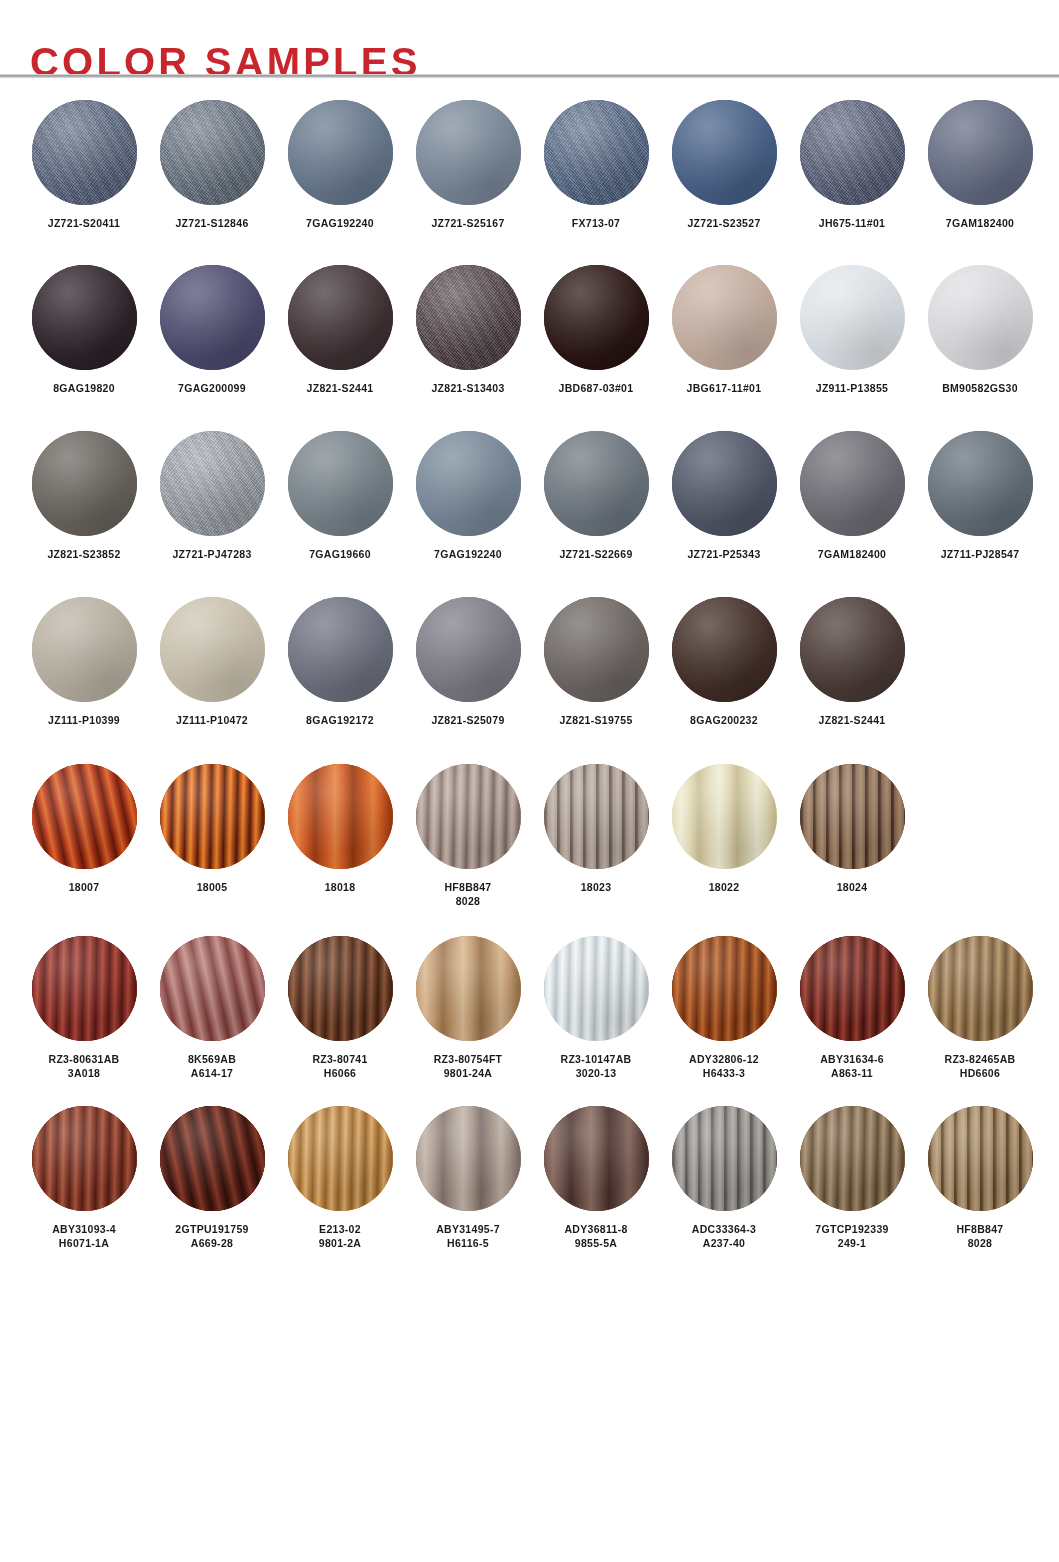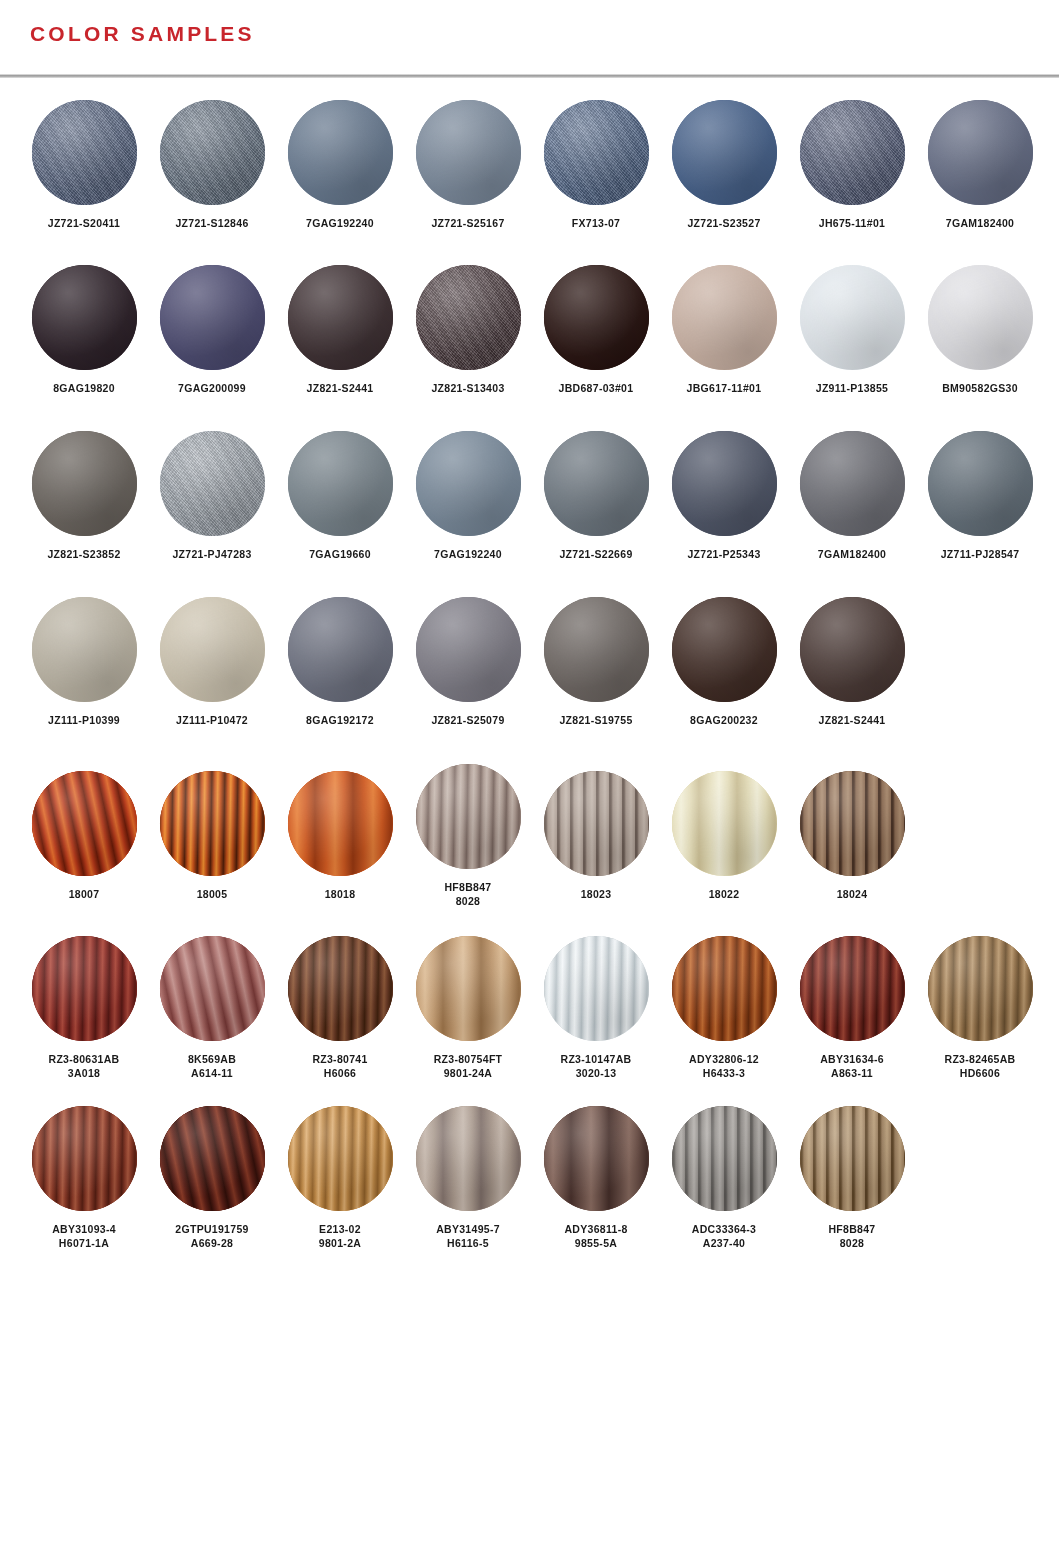--- a/index.html
+++ b/index.html
@@ -17,22 +17,22 @@
   }
 
   
   .header {
     height: 77px;
     position: relative;
   }
   .page-title {
     position: absolute;
     left: 30px;
-    top: 22px;
-    font-size: 21px;
+    top: 40px;
+    font-size: 40px;
     font-weight: bold;
     letter-spacing: 3.2px;
     color: #c8252c;
     font-family: "Liberation Sans", sans-serif;
     white-space: nowrap;
   }
   .header-rule {
     position: absolute;
     left: 0;
     top: 74px;
@@ -98,21 +98,21 @@
   }
   .sample-label .line2 {
     display: block;
   }
 
   
   .r0 { margin-top: 0px; }
   .r1 { margin-top: 35px; }
   .r2 { margin-top: 36px; }
   .r3 { margin-top: 36px; }
-  .r4 { margin-top: 37px; align-items: center; }
+  .r4 { margin-top: 37px; }
   .r5 { margin-top: 28px; }
   .r6 { margin-top: 26px; }
 </style>
 </head>
 <body>
 
 <div class="header">
   <div class="page-title">COLOR SAMPLES</div>
   <div class="header-rule"></div>
 </div>
@@ -360,21 +360,21 @@
       <div class="sample-cell">
         <div class="swatch" style="background-color: rgb(140, 47, 40);">
           <div class="texture" style="background: repeating-linear-gradient(91deg, rgb(92, 26, 22) 0px, rgb(140, 47, 40) 3px, rgb(174, 74, 60) 6px, rgb(140, 47, 40) 9px, rgb(92, 26, 22) 13px), repeating-linear-gradient(89deg, rgba(0, 0, 0, 0.2) 0px, rgba(0, 0, 0, 0) 7px, rgba(0, 0, 0, 0.16) 17px, rgba(0, 0, 0, 0) 26px), rgb(140, 47, 40);"></div>
         </div>
         <div class="sample-label">RZ3-80631AB<span class="line2">3A018</span></div>
       </div>
       <div class="sample-cell">
         <div class="swatch" style="background-color: rgb(163, 99, 95);">
           <div class="texture" style="background: repeating-linear-gradient(78deg, rgb(122, 58, 56) 0px, rgb(163, 99, 95) 4px, rgb(192, 139, 134) 8px, rgb(163, 99, 95) 12px, rgb(122, 58, 56) 17px), repeating-radial-gradient(50% 26% at 42% 44%, rgb(122, 58, 56) 0px, rgb(163, 99, 95) 6px, rgb(192, 139, 134) 11px, rgb(163, 99, 95) 16px), rgb(163, 99, 95);"></div>
         </div>
-        <div class="sample-label">8K569AB<span class="line2">A614-11</span></div>
+        <div class="sample-label">8K569AB<span class="line2">A614-17</span></div>
       </div>
       <div class="sample-cell">
         <div class="swatch" style="background-color: rgb(109, 61, 40);">
           <div class="texture" style="background: repeating-linear-gradient(91deg, rgb(67, 34, 15) 0px, rgb(109, 61, 40) 3px, rgb(143, 90, 58) 6px, rgb(109, 61, 40) 9px, rgb(67, 34, 15) 13px), repeating-linear-gradient(89deg, rgba(0, 0, 0, 0.2) 0px, rgba(0, 0, 0, 0) 7px, rgba(0, 0, 0, 0.16) 17px, rgba(0, 0, 0, 0) 26px), rgb(109, 61, 40);"></div>
         </div>
         <div class="sample-label">RZ3-80741<span class="line2">H6066</span></div>
       </div>
       <div class="sample-cell">
         <div class="swatch" style="background-color: rgb(193, 154, 112);">
           <div class="texture" style="background: repeating-linear-gradient(90deg, rgb(193, 154, 112) 0px, rgb(220, 187, 148) 9px, rgb(193, 154, 112) 18px, rgb(154, 114, 73) 27px, rgb(193, 154, 112) 38px), radial-gradient(30% 90% at 62% 50%, rgba(0, 0, 0, 0.18), rgba(0, 0, 0, 0) 70%), rgb(193, 154, 112);"></div>
@@ -437,19 +437,25 @@
         </div>
         <div class="sample-label">ADY36811-8<span class="line2">9855-5A</span></div>
       </div>
       <div class="sample-cell">
         <div class="swatch" style="background-color: rgb(138, 134, 130);">
           <div class="texture" style="background: repeating-linear-gradient(90deg, rgb(93, 90, 87) 0px, rgb(93, 90, 87) 2px, rgb(138, 134, 130) 4px, rgb(176, 172, 168) 9px, rgb(138, 134, 130) 13px), repeating-linear-gradient(92deg, rgba(0, 0, 0, 0.26) 0px, rgba(0, 0, 0, 0) 5px, rgba(0, 0, 0, 0.22) 21px, rgba(0, 0, 0, 0) 30px), rgb(138, 134, 130);"></div>
         </div>
         <div class="sample-label">ADC33364-3<span class="line2">A237-40</span></div>
       </div>
       <div class="sample-cell">
+        <div class="swatch" style="background-color: rgb(138, 114, 84);">
+          <div class="texture" style="background: repeating-linear-gradient(91deg, rgb(93, 72, 47) 0px, rgb(138, 114, 84) 3px, rgb(168, 144, 115) 6px, rgb(138, 114, 84) 9px, rgb(93, 72, 47) 13px), repeating-linear-gradient(89deg, rgba(0, 0, 0, 0.2) 0px, rgba(0, 0, 0, 0) 7px, rgba(0, 0, 0, 0.16) 17px, rgba(0, 0, 0, 0) 26px), rgb(138, 114, 84);"></div>
+        </div>
+        <div class="sample-label">7GTCP192339<span class="line2">249-1</span></div>
+      </div>
+      <div class="sample-cell">
         <div class="swatch" style="background-color: rgb(154, 126, 94);">
           <div class="texture" style="background: repeating-linear-gradient(90deg, rgb(95, 70, 40) 0px, rgb(95, 70, 40) 2px, rgb(154, 126, 94) 4px, rgb(189, 162, 126) 9px, rgb(154, 126, 94) 13px), repeating-linear-gradient(92deg, rgba(0, 0, 0, 0.26) 0px, rgba(0, 0, 0, 0) 5px, rgba(0, 0, 0, 0.22) 21px, rgba(0, 0, 0, 0) 30px), rgb(154, 126, 94);"></div>
         </div>
         <div class="sample-label">HF8B847<span class="line2">8028</span></div>
       </div>
     </div>
   </div>
 
 </body></html>

